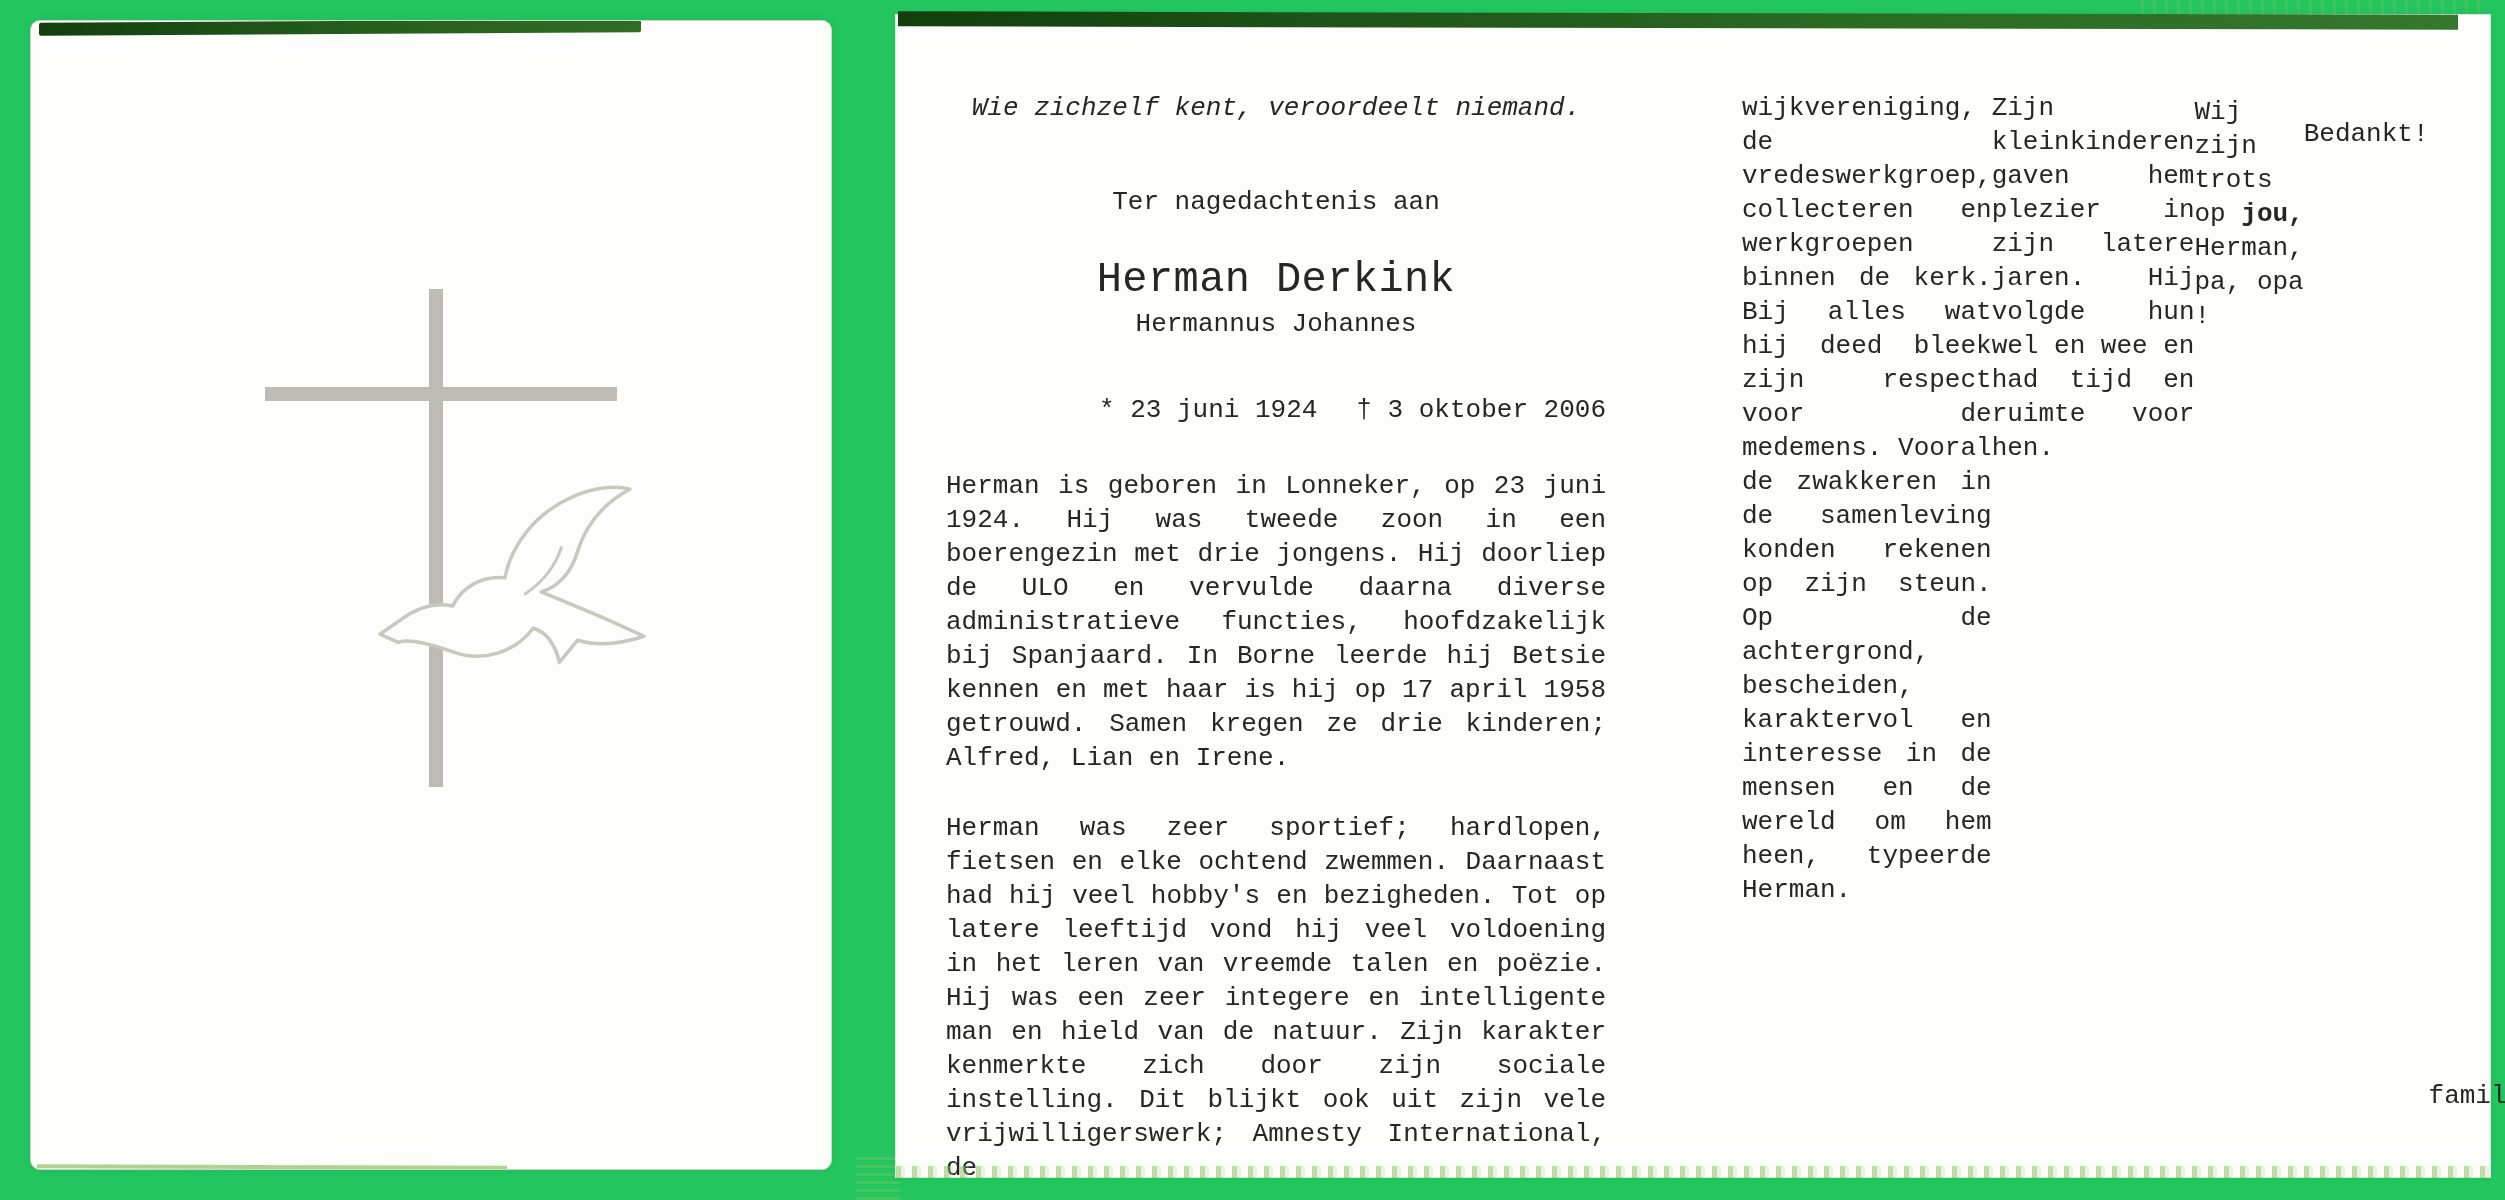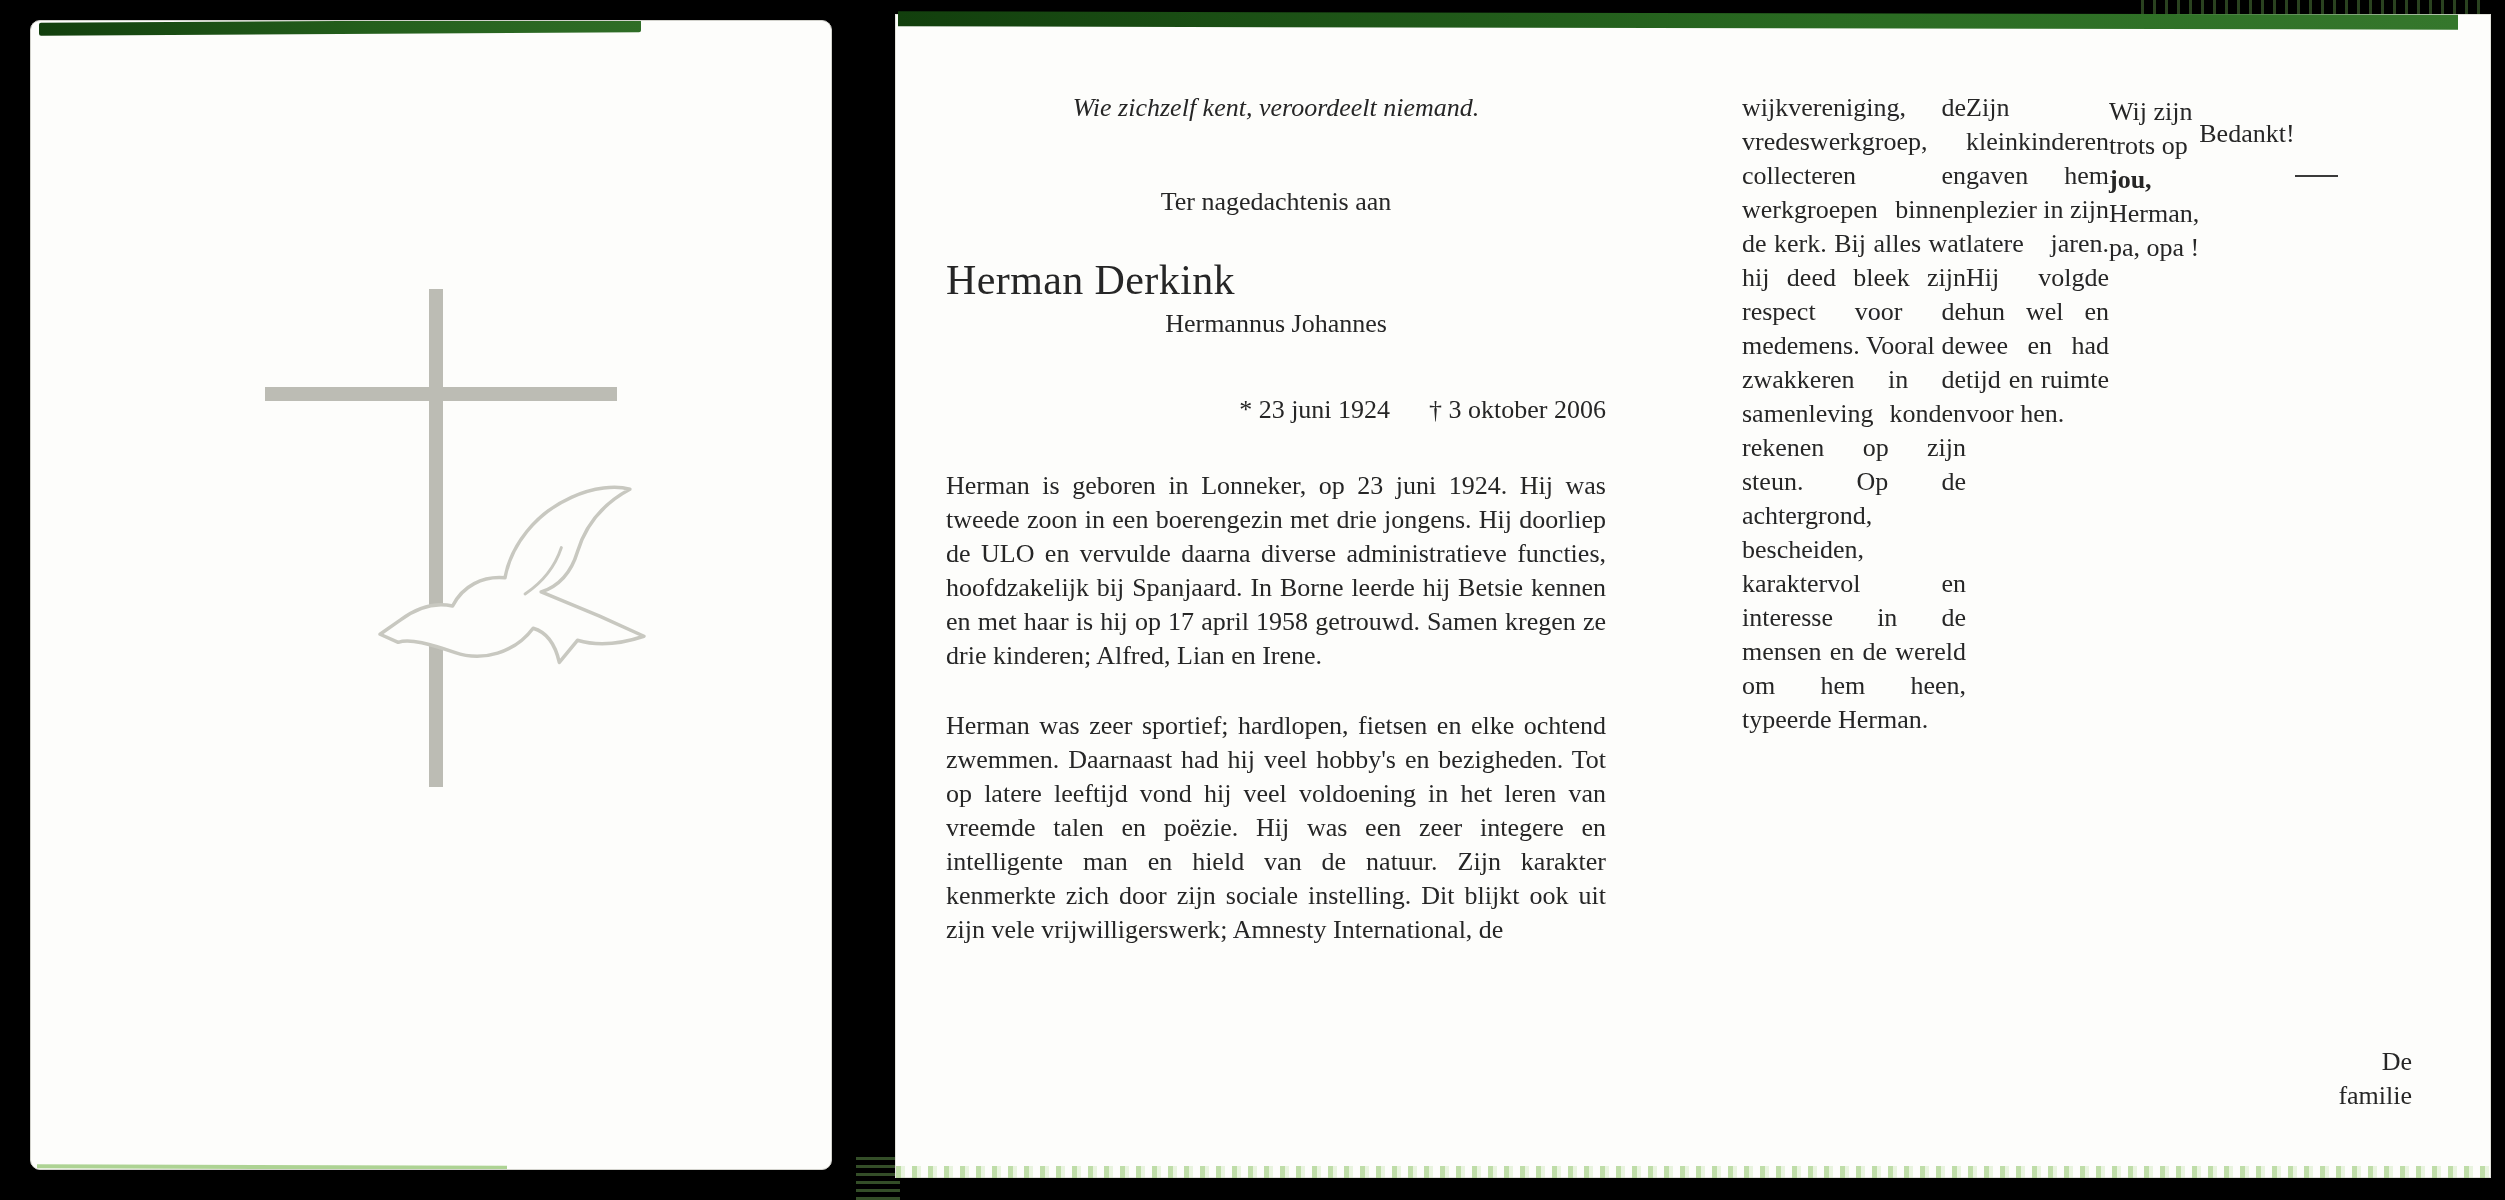--- a/index.html
+++ b/index.html
@@ -1,20 +1,20 @@
 <!DOCTYPE html>
 <html><head>
 <meta charset="utf-8">
 <title>Scanned Memorial Card</title>
 <style>
   html,body { margin:0; padding:0; background:#ffffff; }
   .canvas {
     position:relative; width:2505px; height:1200px;
-    background:#000000; overflow:hidden;
-    font-family:Liberation Serif, serif;
+    background:#22c55e; overflow:hidden;
+    font-family:Liberation Mono, monospace;
     color:#262626;
   }
   .page { position:absolute; background:#fdfdfb; overflow:visible; }
   .left-page {
     left:30px; top:20px; width:800px; height:1148px;
     border:1px solid #d2d2cc; border-radius:10px;
     box-shadow:0 0 8px rgba(0,0,0,0.05);
     overflow:hidden;
   }
   .right-page {
@@ -61,21 +61,21 @@
   .rp-inner {
     position:absolute; inset:0; box-sizing:border-box;
     display:flex; gap:136px; padding:76px 78px 38px 50px;
   }
   .col { font-size:26px; line-height:34px; text-align:justify; }
   .col1 { flex:0 0 660px; }
   .col2 { flex:1; display:flex; flex-direction:row; }
 
   .epigraph  { font-style:italic; text-align:center; margin:0 0 60px 0; }
   .dedication{ text-align:center; margin:0 0 36px 0; }
-  .deceased-name { font-size:42px; line-height:50px; margin:0; letter-spacing:0.4px; font-weight:400; }
+  .deceased-name { font-size:42px; line-height:50px; text-align:center; margin:0; letter-spacing:0.4px; font-weight:400; }
   .baptismal { text-align:center; margin:2px 0 52px 0; }
   .dates { display:flex; justify-content:flex-end; margin:0 0 42px 0; text-align:left;gap:39px; }
   .para  { margin:0 0 36px 0; }
   .para:last-child { margin-bottom:0; }
   .tribute { margin:4px 0 0 0; text-align:left; }
   .tribute .bold { font-weight:bold; }
   .thanks { margin:26px 0 0 0; text-align:left; }
   .rule { border:none; border-top:2px solid #3a3a3a; margin:84px 0 42px 0; width:100%; }
   .closing { font-style:italic; text-align:left; margin:0; }
   .signature { margin-top:auto; text-align:right; }

